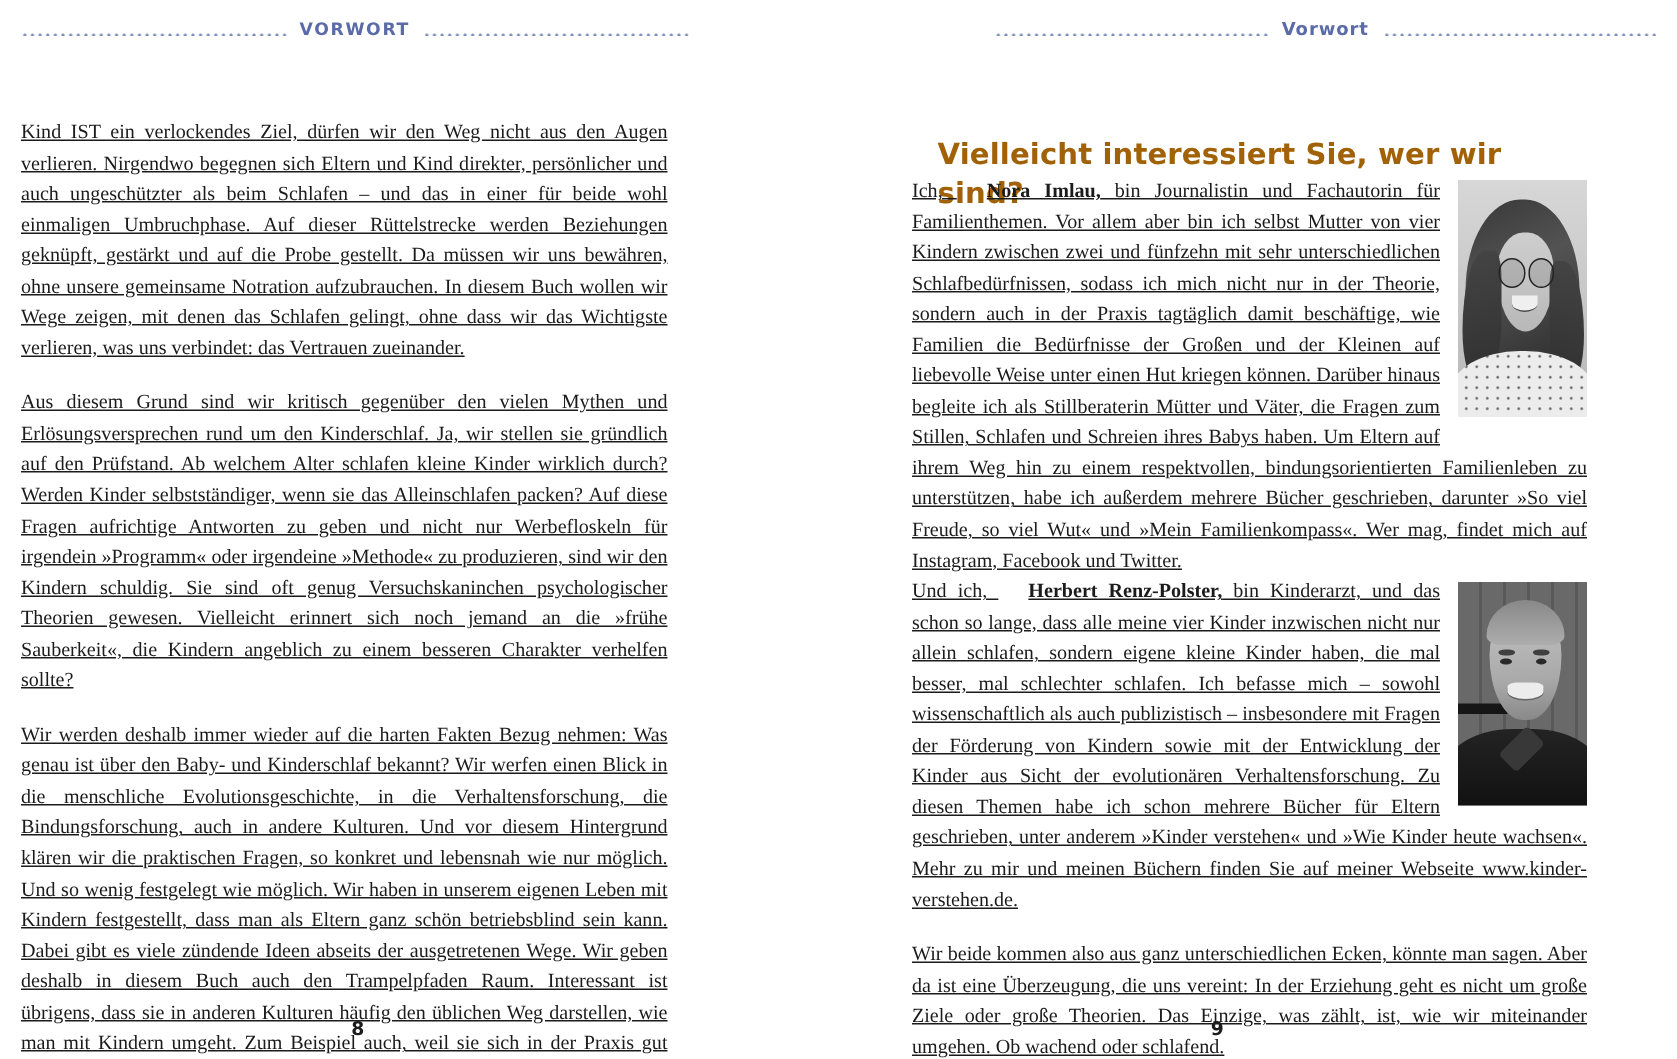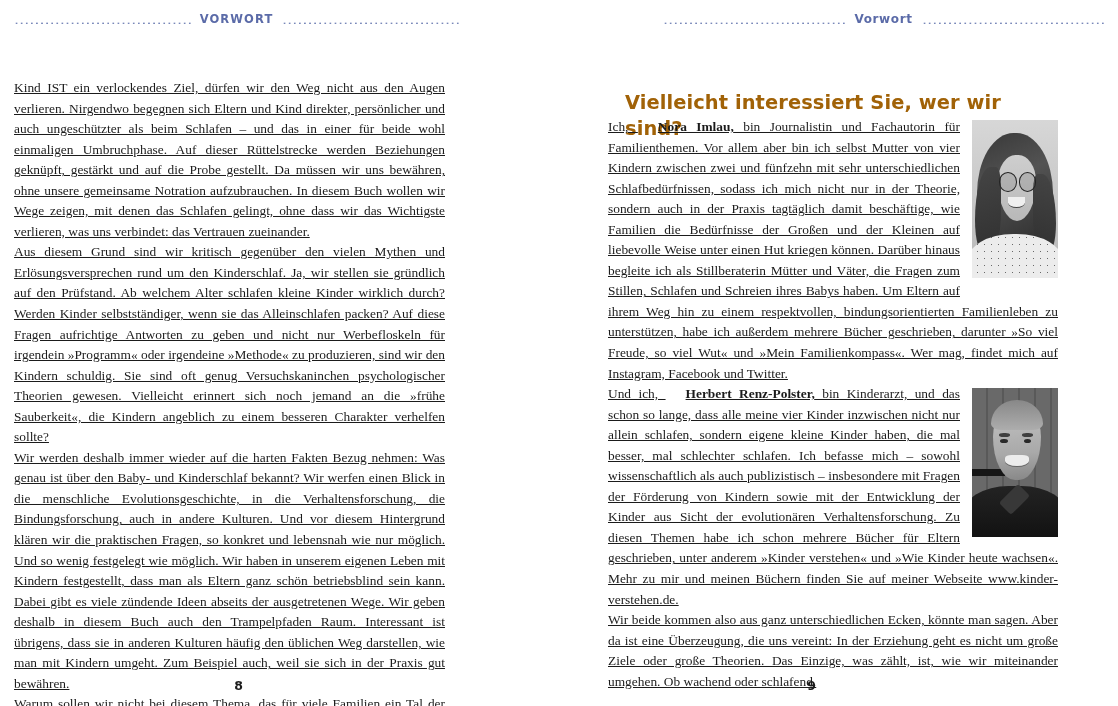--- a/index.html
+++ b/index.html
@@ -75,21 +75,21 @@
     left: 14px;
     top: 78px;
     width: 431px;
   }
   .page-right .body-col {
     left: 49px;
     top: 117px;
     width: 450px;
   }
   .body-col p { margin: 0; text-decoration: underline; }
-  .body-col p + p { margin-top: 0px; }
+  .body-col p + p { margin-top: 16px; }
   .body-col b { font-weight: bold; padding-left: 20px; }
 
   
   .section-title {
     position: absolute;
     left: 66px;
     top: 74px;
     width: 440px;
     font-family: "DejaVu Sans", sans-serif;
     font-weight: bold;

